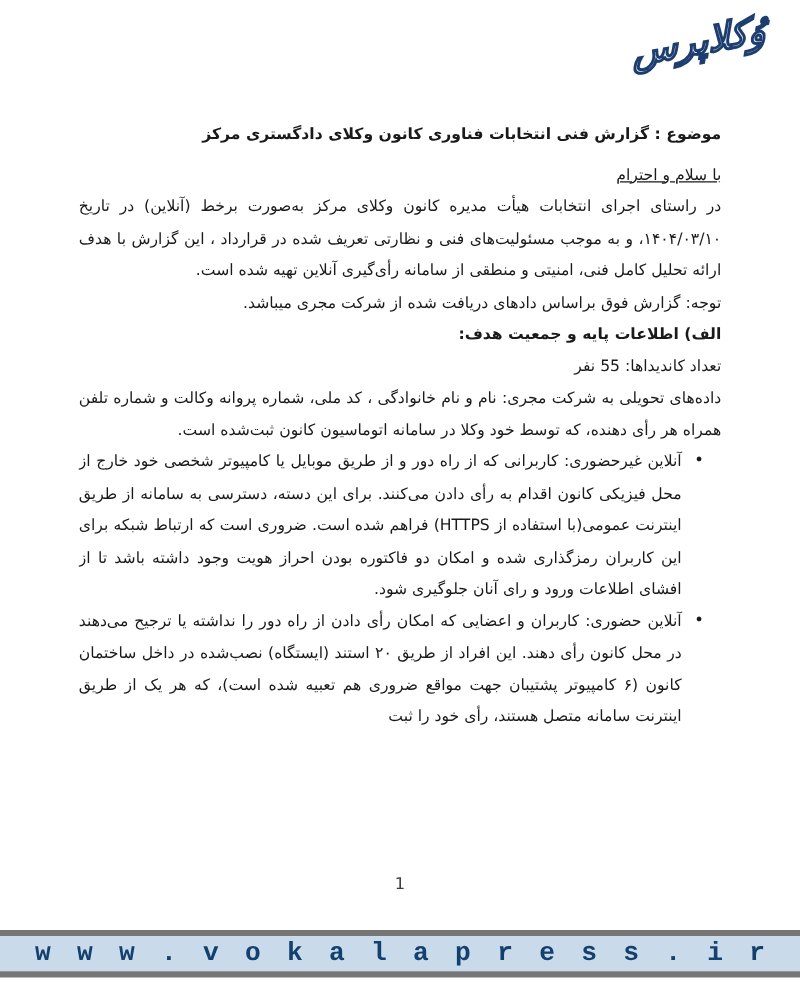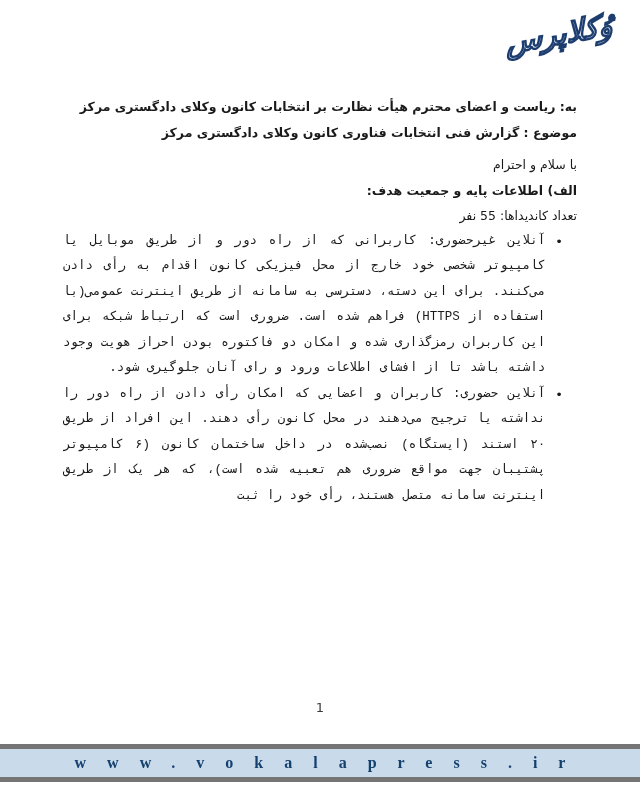--- a/index.html
+++ b/index.html
@@ -29,75 +29,77 @@
     position:absolute;top:94px;right:63px;left:63px;height:606px;
     direction:rtl;
     text-align:justify;
     font-size:12.5px;
     line-height:25.5px;
     color:#1a1a1a;
     overflow:hidden;
   }
   .letter p{margin:0;}
   .bold{font-weight:bold;}
-  .salutation{margin-top:7px !important;}
+  .salutation{margin-top:7px !important;text-decoration:underline;}
   ul.bullets{
     margin:0;padding:0 14px 0 0;
     list-style:none;
   }
   ul.bullets li{display:flex;}
   .bullet-marker{
     flex:0 0 auto;
     margin-left:10px;
     font-size:13px;
     line-height:25.5px;
   }
-  .bullet-text{flex:1 1 auto;text-align:justify;font-family:Liberation Mono, monospace;}
+  .bullet-text{flex:1 1 auto;text-align:justify;}
   
   .page-number{
     position:absolute;top:700px;left:0;right:0;
     text-align:center;
     font-size:13px;color:#3a3a3a;
   }
   
   .footer{position:absolute;left:0;right:0;top:744px;}
   .footer-bar{height:5px;background:#757575;}
   .footer-band{
     height:28px;background:#c9daea;
     display:flex;align-items:center;justify-content:center;
     overflow:hidden;
   }
   .footer-url{
-    font-family:Liberation Serif, serif;
+    font-family:Liberation Mono, monospace;
     font-weight:bold;
-    font-size:16px;
+    font-size:21px;
     color:#14406e;
     letter-spacing:21px;
     padding-right:-21px;
     text-indent:21px;
     white-space:nowrap;
   }
 </style>
 </head>
 <body>
 
 <div class="page">
 
   <div class="logo">
     <span class="logo-text">وُکلاپرس</span>
   </div>
 
   <div class="letter">
-    <p class="bold">به: ریاست و اعضای محترم هیأت نظارت بر انتخابات کانون وکلای دادگستری مرکز</p>
     <p class="bold">موضوع : گزارش فنی انتخابات فناوری کانون وکلای دادگستری مرکز</p>
 
     <p class="salutation">با سلام و احترام</p>
+    <p>در راستای اجرای انتخابات هیأت مدیره کانون وکلای مرکز به‌صورت برخط (آنلاین) در تاریخ ۱۴۰۴/۰۳/۱۰، و به موجب مسئولیت‌های فنی و نظارتی تعریف شده در قرارداد ، این گزارش با هدف ارائه تحلیل کامل فنی، امنیتی و منطقی از سامانه رأی‌گیری آنلاین تهیه شده است.</p>
+    <p>توجه: گزارش فوق براساس دادهای دریافت شده از شرکت مجری میباشد.</p>
 
     <p class="bold">الف) اطلاعات پایه و جمعیت هدف:</p>
     <p>تعداد کاندیداها: 55 نفر</p>
+    <p>داده‌های تحویلی به شرکت مجری: نام و نام خانوادگی ، کد ملی، شماره پروانه وکالت و شماره تلفن همراه هر رأی دهنده، که توسط خود وکلا در سامانه اتوماسیون کانون ثبت‌شده است.</p>
 
     <ul class="bullets">
       <li>
         <span class="bullet-marker">•</span>
         <span class="bullet-text">آنلاین غیرحضوری: کاربرانی که از راه دور و از طریق موبایل یا کامپیوتر شخصی خود خارج از محل فیزیکی کانون اقدام به رأی دادن می‌کنند. برای این دسته، دسترسی به سامانه از طریق اینترنت عمومی(با استفاده از HTTPS) فراهم شده است. ضروری است که ارتباط شبکه برای این کاربران رمزگذاری شده و امکان دو فاکتوره بودن احراز هویت وجود داشته باشد تا از افشای اطلاعات ورود و رای آنان جلوگیری شود.</span>
       </li>
       <li>
         <span class="bullet-marker">•</span>
         <span class="bullet-text">آنلاین حضوری: کاربران و اعضایی که امکان رأی دادن از راه دور را نداشته یا ترجیح می‌دهند در محل کانون رأی دهند. این افراد از طریق ۲۰ استند (ایستگاه) نصب‌شده در داخل ساختمان کانون (۶ کامپیوتر پشتیبان جهت مواقع ضروری هم تعبیه شده است)، که هر یک از طریق اینترنت سامانه متصل هستند، رأی خود را ثبت</span>
       </li>

